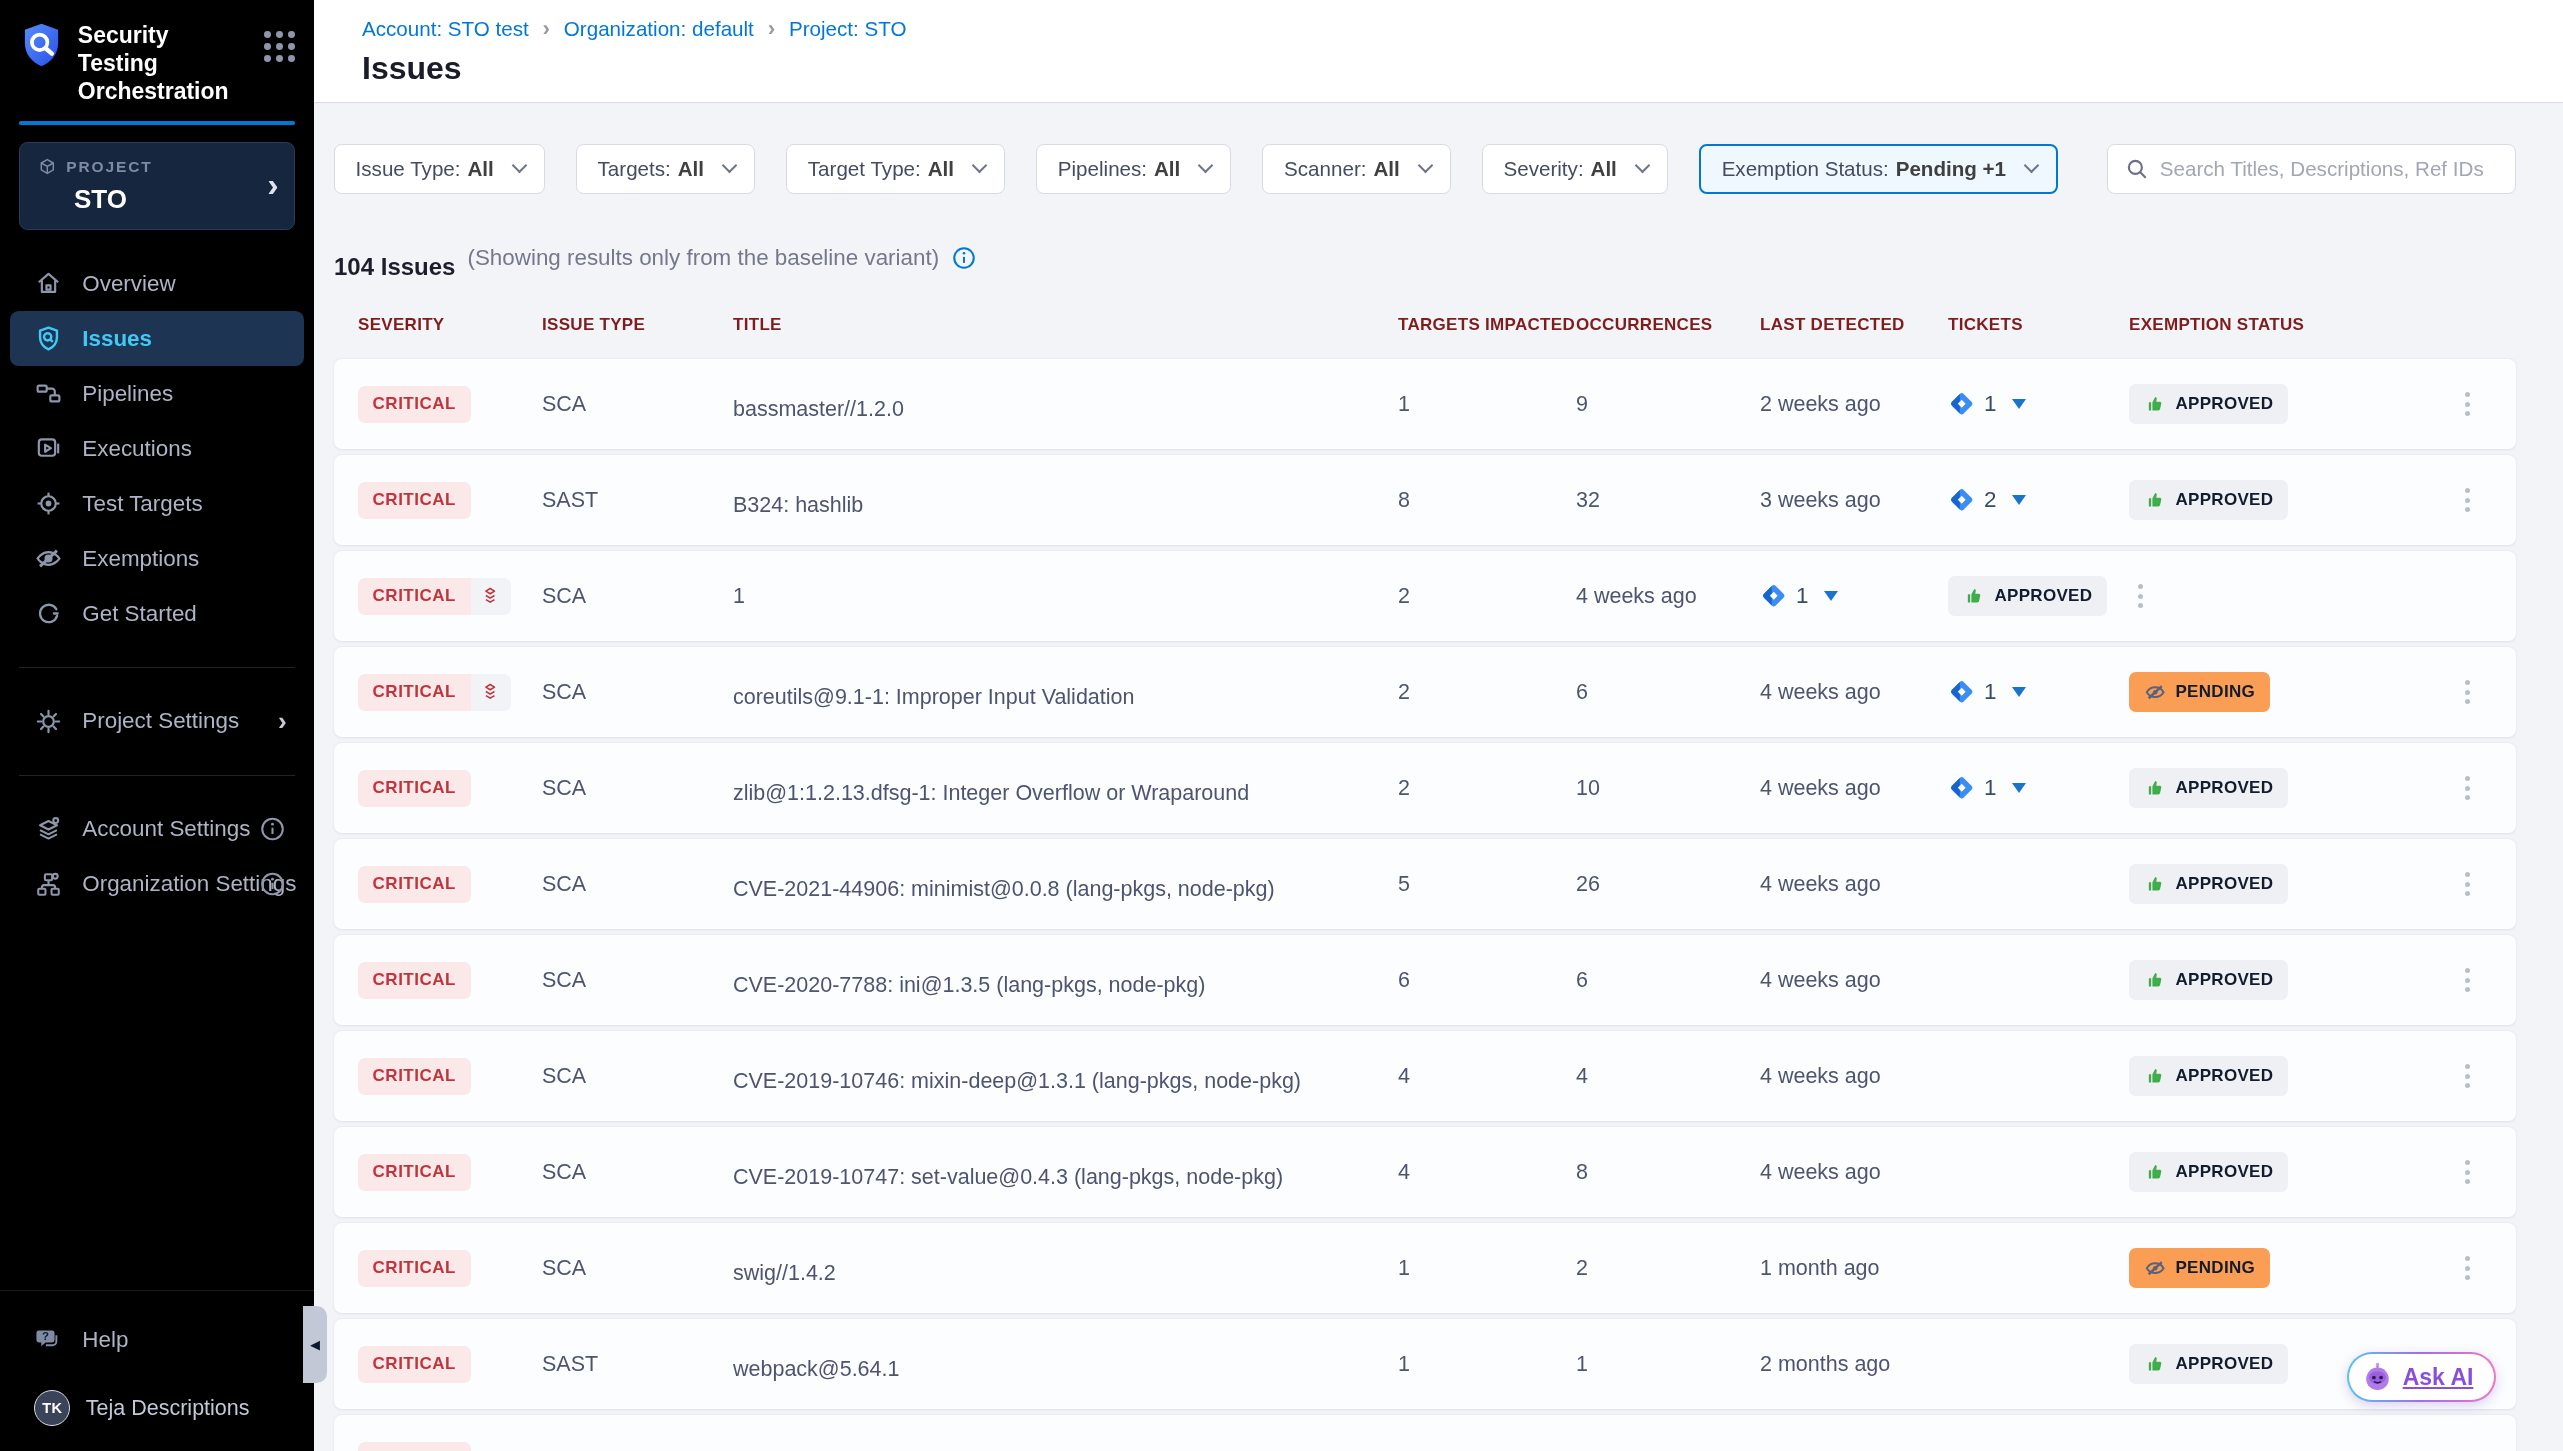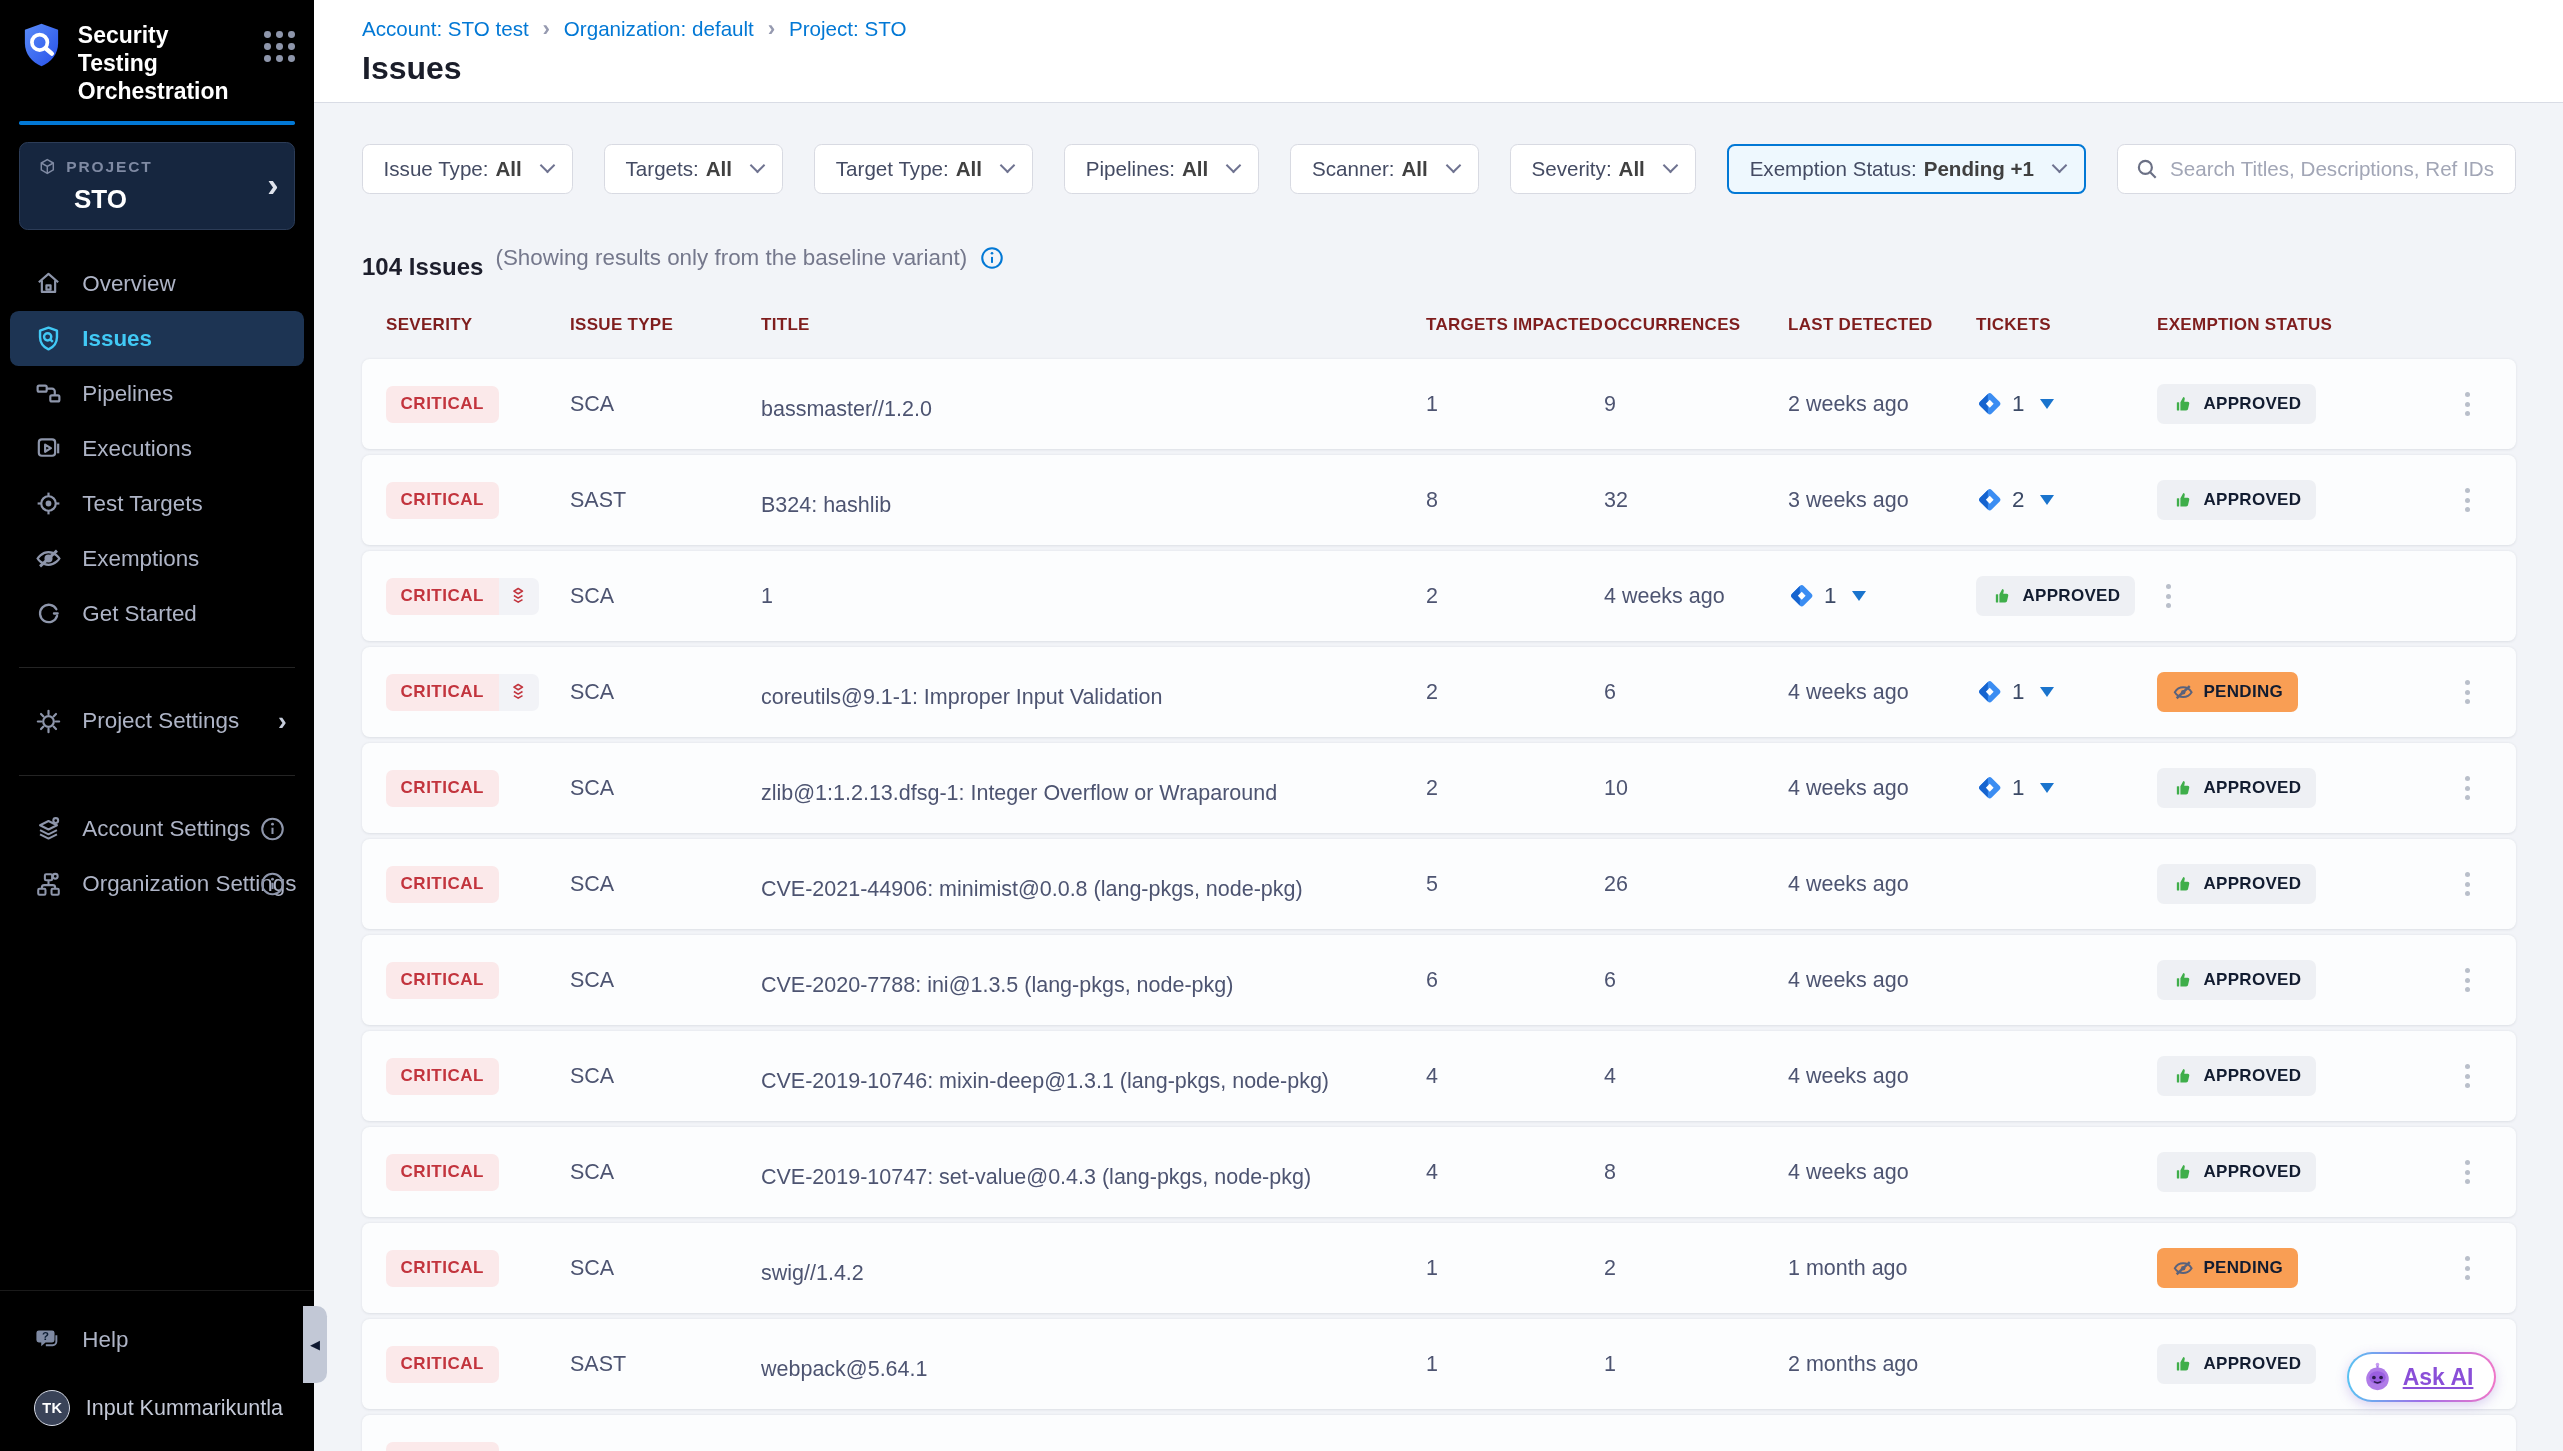--- a/index.html
+++ b/index.html
@@ -32,21 +32,21 @@
   .collapse-handle { position:absolute; left:303px; top:1306px; width:24px; height:77px; background:#c2c8d6; border-radius:0 10.3px 10.3px 0; display:flex; align-items:center; justify-content:center; color:#0e1830; font-size:13px; cursor:pointer; z-index:5; }
 
   
   .main { flex:1; display:flex; flex-direction:column; background:#f2f4f8; position:relative; min-width:0; }
   .page-header { background:#fff; padding:17px 48px 15.5px 48px; border-bottom:0.9px solid #d9dce5; }
   .breadcrumb { display:flex; align-items:center; gap:13.8px; font-size:20.6px; }
   .breadcrumb a { color:#0278d5; text-decoration:none; cursor:pointer; }
   .crumb-sep { color:#969ab0; font-size:22.4px; font-weight:700; line-height:1; }
   .page-title { margin-top:8.6px; font-size:32px; font-weight:700; color:#1a1d29; }
 
-  .content { flex:1; padding:41px 47px 0 48px; overflow:hidden; }
+  .content { flex:1; padding:41px 47px 0 20px; overflow:hidden; }
   .filter-row { display:flex; align-items:center; gap:31px; }
   .chip { display:inline-flex; align-items:center; background:#fff; border:1.3px solid #d8dae2; border-radius:7.7px; height:50px; padding:0 20.6px; font-size:20.6px; cursor:pointer; white-space:nowrap; }
   .chip-label { color:#444b63; }
   .chip-value { color:#404040; font-weight:700; margin-left:6.9px; }
   .chip .cdown { display:inline-block; border:solid #6f7390; border-width:0 2.2px 2.2px 0; padding:4.3px; transform:rotate(45deg) translateY(-1.7px); margin-left:19px; margin-top:-5.2px; }
   .chip.active { border:2.2px solid #0278d5; background:#eef8fe; }
   .searchbox { margin-left:auto; width:409px; height:50px; background:#fff; border:1.3px solid #d8dae2; border-radius:7.7px; display:flex; align-items:center; padding:0 15.5px; gap:10.3px; }
   .searchbox svg { width:26px; height:26px; flex-shrink:0; }
   .searchbox input { border:none; outline:none; flex:1; font-size:20.6px; color:#30344a; font-family:"Liberation Sans",sans-serif; background:transparent; }
   .searchbox input::placeholder { color:#a2a6b6; }
@@ -246,21 +246,21 @@
       <div class="nav-item" style="padding-top:5.2px;padding-bottom:5.2px;">
         <svg viewBox="0 0 24 24" style="font-size:26px">
           <path d="M4 4.5h11a2 2 0 0 1 2 2v6a2 2 0 0 1-2 2H9.5L6 17.5V14.5H4a2 2 0 0 1-2-2v-6a2 2 0 0 1 2-2z" fill="#7f8aa3"></path>
           <path d="M18.5 8.5v5.2a3 3 0 0 1-3 3H9.8" fill="none" stroke="#7f8aa3" stroke-width="1.6"></path>
           <text x="9.5" y="12.6" font-size="9.5" font-weight="bold" fill="#0b1c33" text-anchor="middle">?</text>
         </svg>
         <span>Help</span>
       </div>
       <div class="user-row">
         <span class="avatar">TK</span>
-        <span>Input Kummarikuntla</span>
+        <span>Teja Descriptions</span>
       </div>
     </div>
   </aside>
 
   <div class="collapse-handle">◀</div>
 
   <main class="main">
     <header class="page-header">
       <div class="breadcrumb">
         <a>Account: STO test</a>

